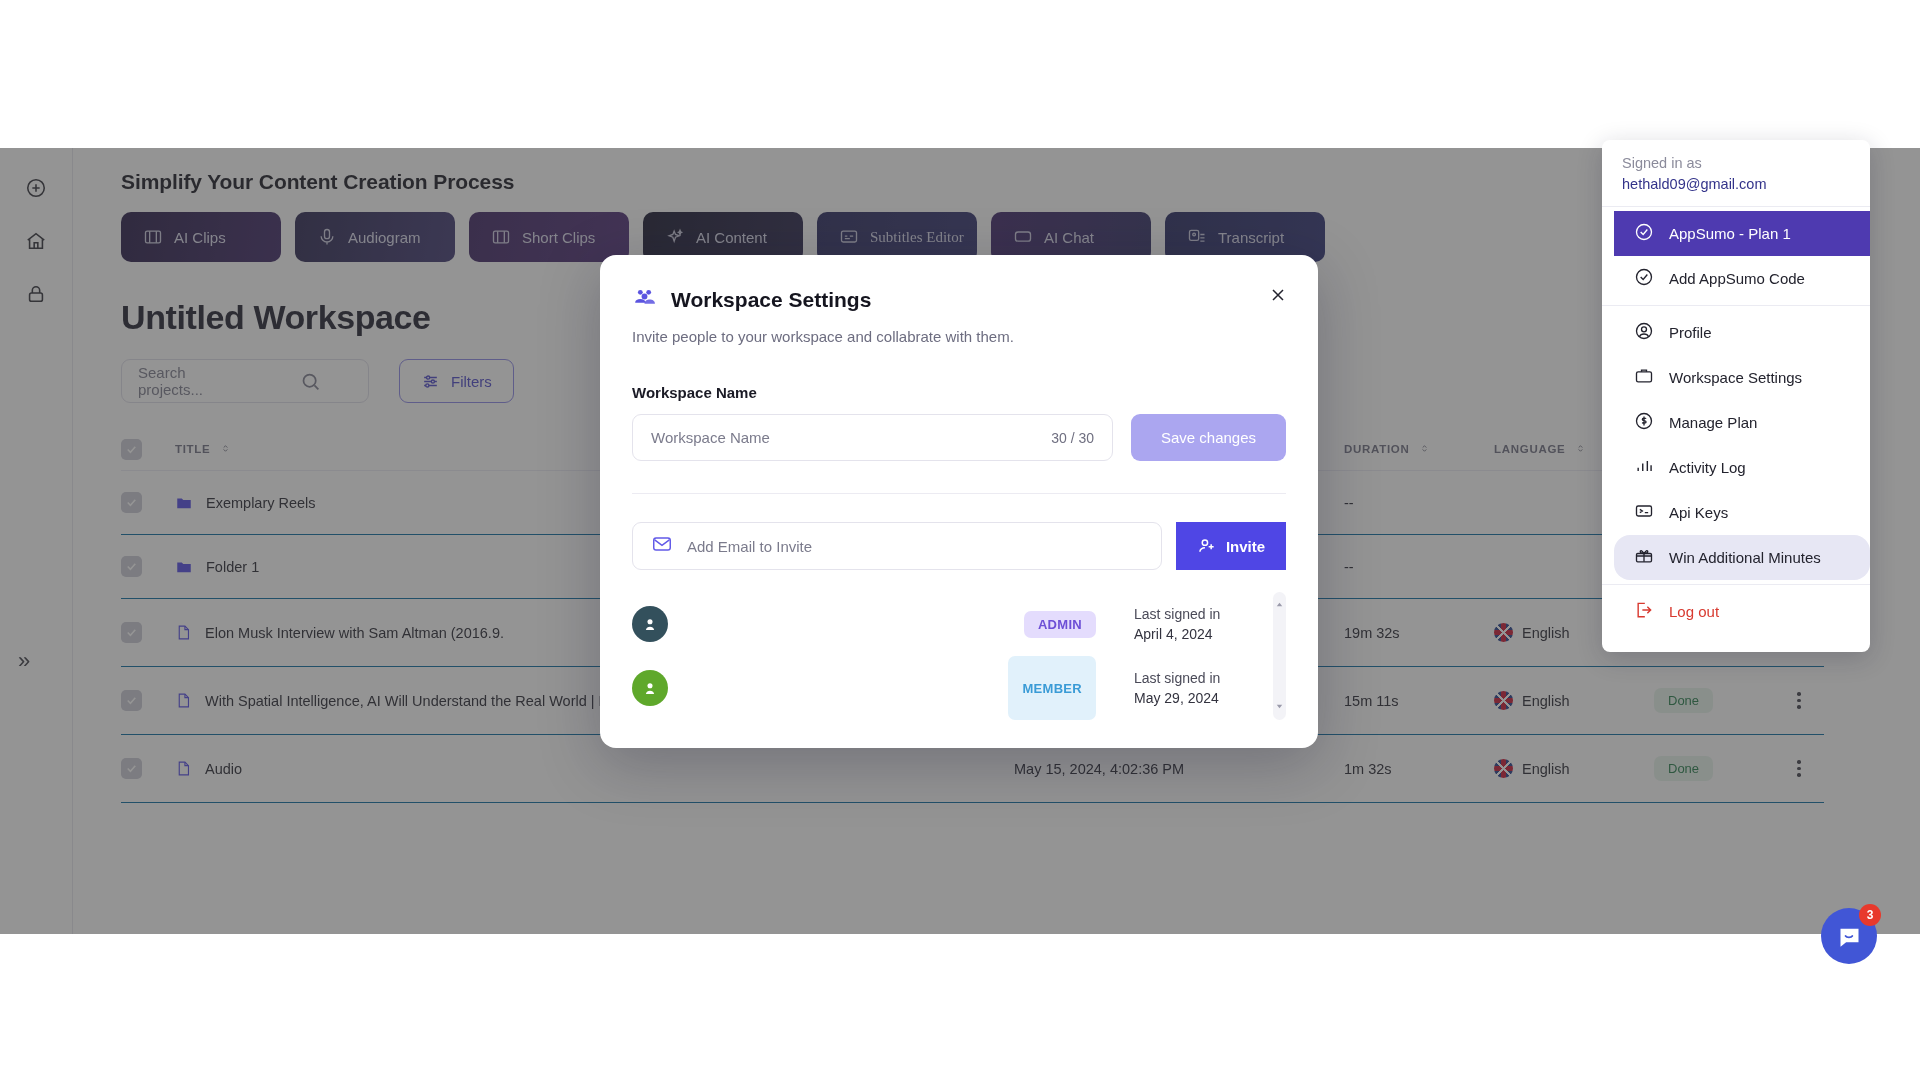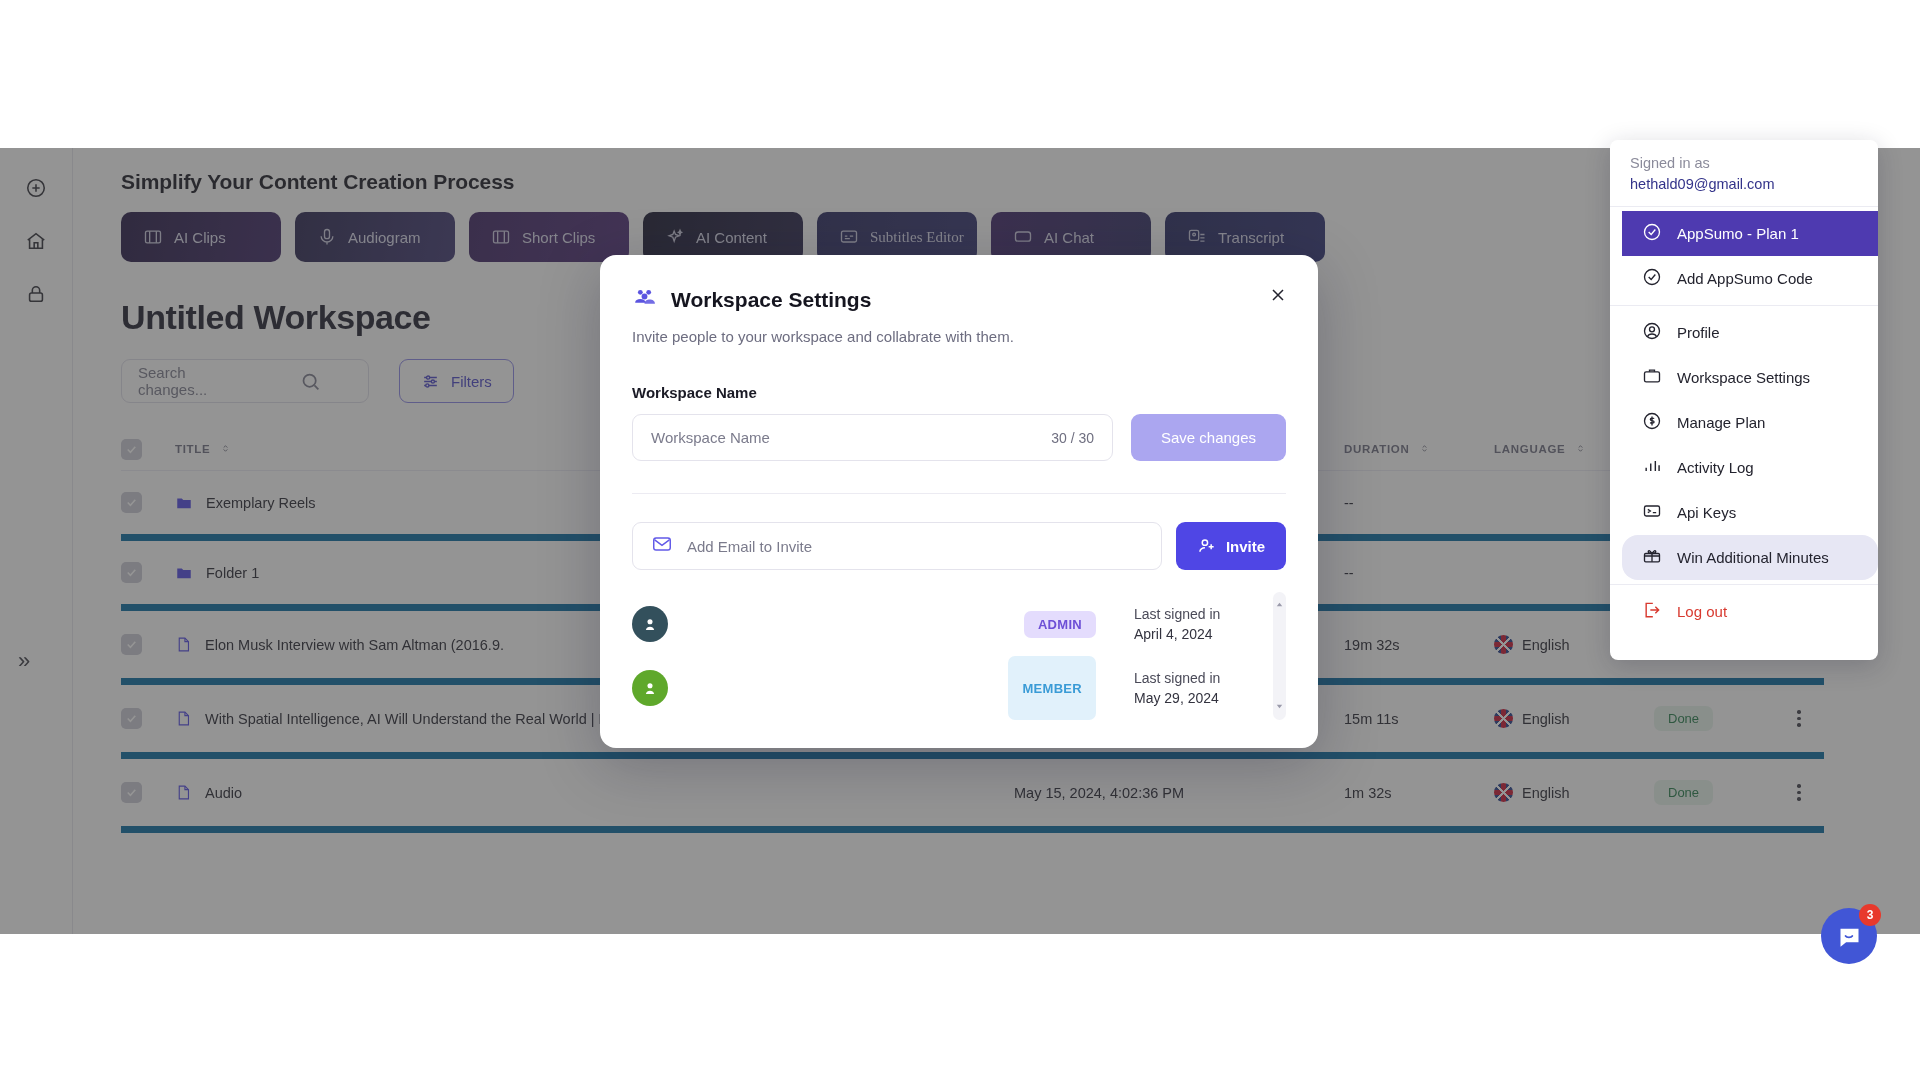--- a/index.html
+++ b/index.html
@@ -66,21 +66,21 @@
     background: #3a35b5; border-radius: 9px; display: flex; align-items: center; gap: 10px;
     color: #fff; font-size: 15px; font-weight: 500; overflow: hidden; white-space: nowrap;
   }
 
   table.projects { width: calc(100% - 96px); border-collapse: collapse; margin-top: 26px; }
   table.projects th {
     text-align: left; font-size: 11.5px; font-weight: 600; letter-spacing: .7px;
     color: #6e6e80; padding: 10px 0; border-bottom: 1px solid #eceaf3; white-space: nowrap;
   }
   table.projects td {
-    font-size: 14.5px; color: #24242f; padding: 21px 0; border-bottom: 7px solid #0369a1; white-space: nowrap;
+    font-size: 14.5px; color: #24242f; padding: 21px 0; border-bottom: 1px solid #0369a1; white-space: nowrap;
   }
   .cbx { width: 21px; height: 21px; border-radius: 5px; background: #c9c9d4; display:flex;align-items:center;justify-content:center; }
   .cbx svg { color: #fff; }
   .ttl { display: flex; align-items: center; gap: 13px; }
   .sorter { display:inline-block; margin-left:6px; vertical-align: middle; }
   .dur, .lang, .stat, .dt { color: #2b2b36; }
   .lang-cell { display: flex; align-items: center; gap: 9px; }
   .flag { width: 19px; height: 19px; border-radius: 50%;
     background:
       linear-gradient(135deg, rgba(0,0,0,0) 45%, #ffffff 45%, #ffffff 55%, rgba(0,0,0,0) 55%),
@@ -88,24 +88,24 @@
       linear-gradient(#c8102e, #c8102e) center/100% 28% no-repeat,
       linear-gradient(90deg, #c8102e, #c8102e) center/28% 100% no-repeat,
       #1e3a8a;
     flex: none; }
   .badge-done { display:inline-block; padding: 5px 14px; border-radius: 7px; background:#e7f4ec; color:#1f7a46; font-size:13px; font-weight:500; }
   .kebab { display:flex; flex-direction:column; gap:3px; align-items:center; }
   .kebab i { width:3.5px; height:3.5px; border-radius:50%; background:#3c3c48; display:block; }
 
   
   .menu {
-    position: absolute; right: 42px; top: 140px; width: 268px;
+    position: absolute; right: 50px; top: 140px; width: 268px;
     background: #fff; border-radius: 8px; z-index: 60;
     box-shadow: 0 6px 26px rgba(25,25,50,.20);
-    padding: 8px 0 26px; font-size: 15px; overflow: hidden;
+    padding: 8px 0 18px; font-size: 15px; overflow: hidden;
   }
   .menu-head { padding: 7px 20px 10px; }
   .menu-head .lbl { color: #8b8b9b; font-size: 14.5px; }
   .menu-head .mail { color: #33338a; font-size: 14.5px; margin-top: 5px; font-weight: 500; }
   .menu-sep { height: 1px; background: #ebebf2; margin: 4px 0; }
   .mi { display: flex; align-items: center; gap: 15px; padding: 11px 20px; color: #23232e; margin-left: 12px; }
   .mi svg { flex: none; }
   .mi.active { background: #4e3ab0; color: #fff; }
   .mi.hover { background: #e7e7f4; border-radius: 16px; }
   .mi.danger { color: #d8392f; }
@@ -134,21 +134,21 @@
     display: flex; align-items: center; justify-content: center; font-size: 15px; font-weight: 500;
   }
   .m-divider { height: 1px; background: #ecebf2; margin-top: 32px; }
   .invite-row { display: flex; align-items: center; gap: 14px; margin-top: 28px; }
   .email-input {
     flex: 1; height: 48px; border: 1px solid #e4e3ec; border-radius: 9px;
     display: flex; align-items: center; gap: 14px; padding: 0 18px; background: #fff;
   }
   .email-input .ph { color: #7b7b8c; font-size: 15px; }
   .invite-btn {
-    width: 110px; height: 48px; border-radius: 9px; background: #4f46e5; color: #fff;
+    width: 110px; height: 48px; border-radius: 0; background: #4f46e5; color: #fff;
     display: flex; align-items: center; justify-content: center; gap: 9px; font-size: 15px; font-weight: 600;
   }
   .members { margin-top: 22px; position: relative; max-height: 128px; overflow: hidden; padding-right: 28px; }
   .member { display: flex; align-items: center; height: 64px; }
   .avatar { width: 36px; height: 36px; border-radius: 50%; display:flex;align-items:center;justify-content:center; flex: none; }
   .m-spacer { flex: 1; }
   .role { padding: 6px 14px; border-radius: 7px; font-size: 13px; font-weight: 600; letter-spacing:.3px; }
   .role.admin { background: #e4dcfd; color: #6d4fd6; }
   .role.member { background: #e1f1fb; color: #3a9bd6; }
   .signed { width: 124px; margin-left: 38px; font-size: 14px; color: #33333f; line-height: 1.45; }
@@ -244,21 +244,21 @@
               <circle cx="8.5" cy="9" r="1.6"></circle>
             </svg>
           <span>Transcript</span>
         </div>
       </div>
 
       <div class="ws-title">Untitled Workspace</div>
 
       <div class="toolbar">
         <div class="search-box">
-          <span>Search changes...</span>
+          <span>Search projects...</span>
           <span class="search-btn">
             <svg width="21" height="21" viewBox="0 0 24 24" fill="none" stroke="currentColor" stroke-width="2">
                 <circle cx="11" cy="11" r="7"></circle>
                 <path d="M16.5 16.5L21 21"></path>
               </svg>
           </span>
         </div>
         <div class="filters-btn">
           <svg width="19" height="19" viewBox="0 0 24 24" fill="none" stroke="currentColor" stroke-width="1.8">
               <path d="M4 7h16M4 12h16M4 17h16"></path>

